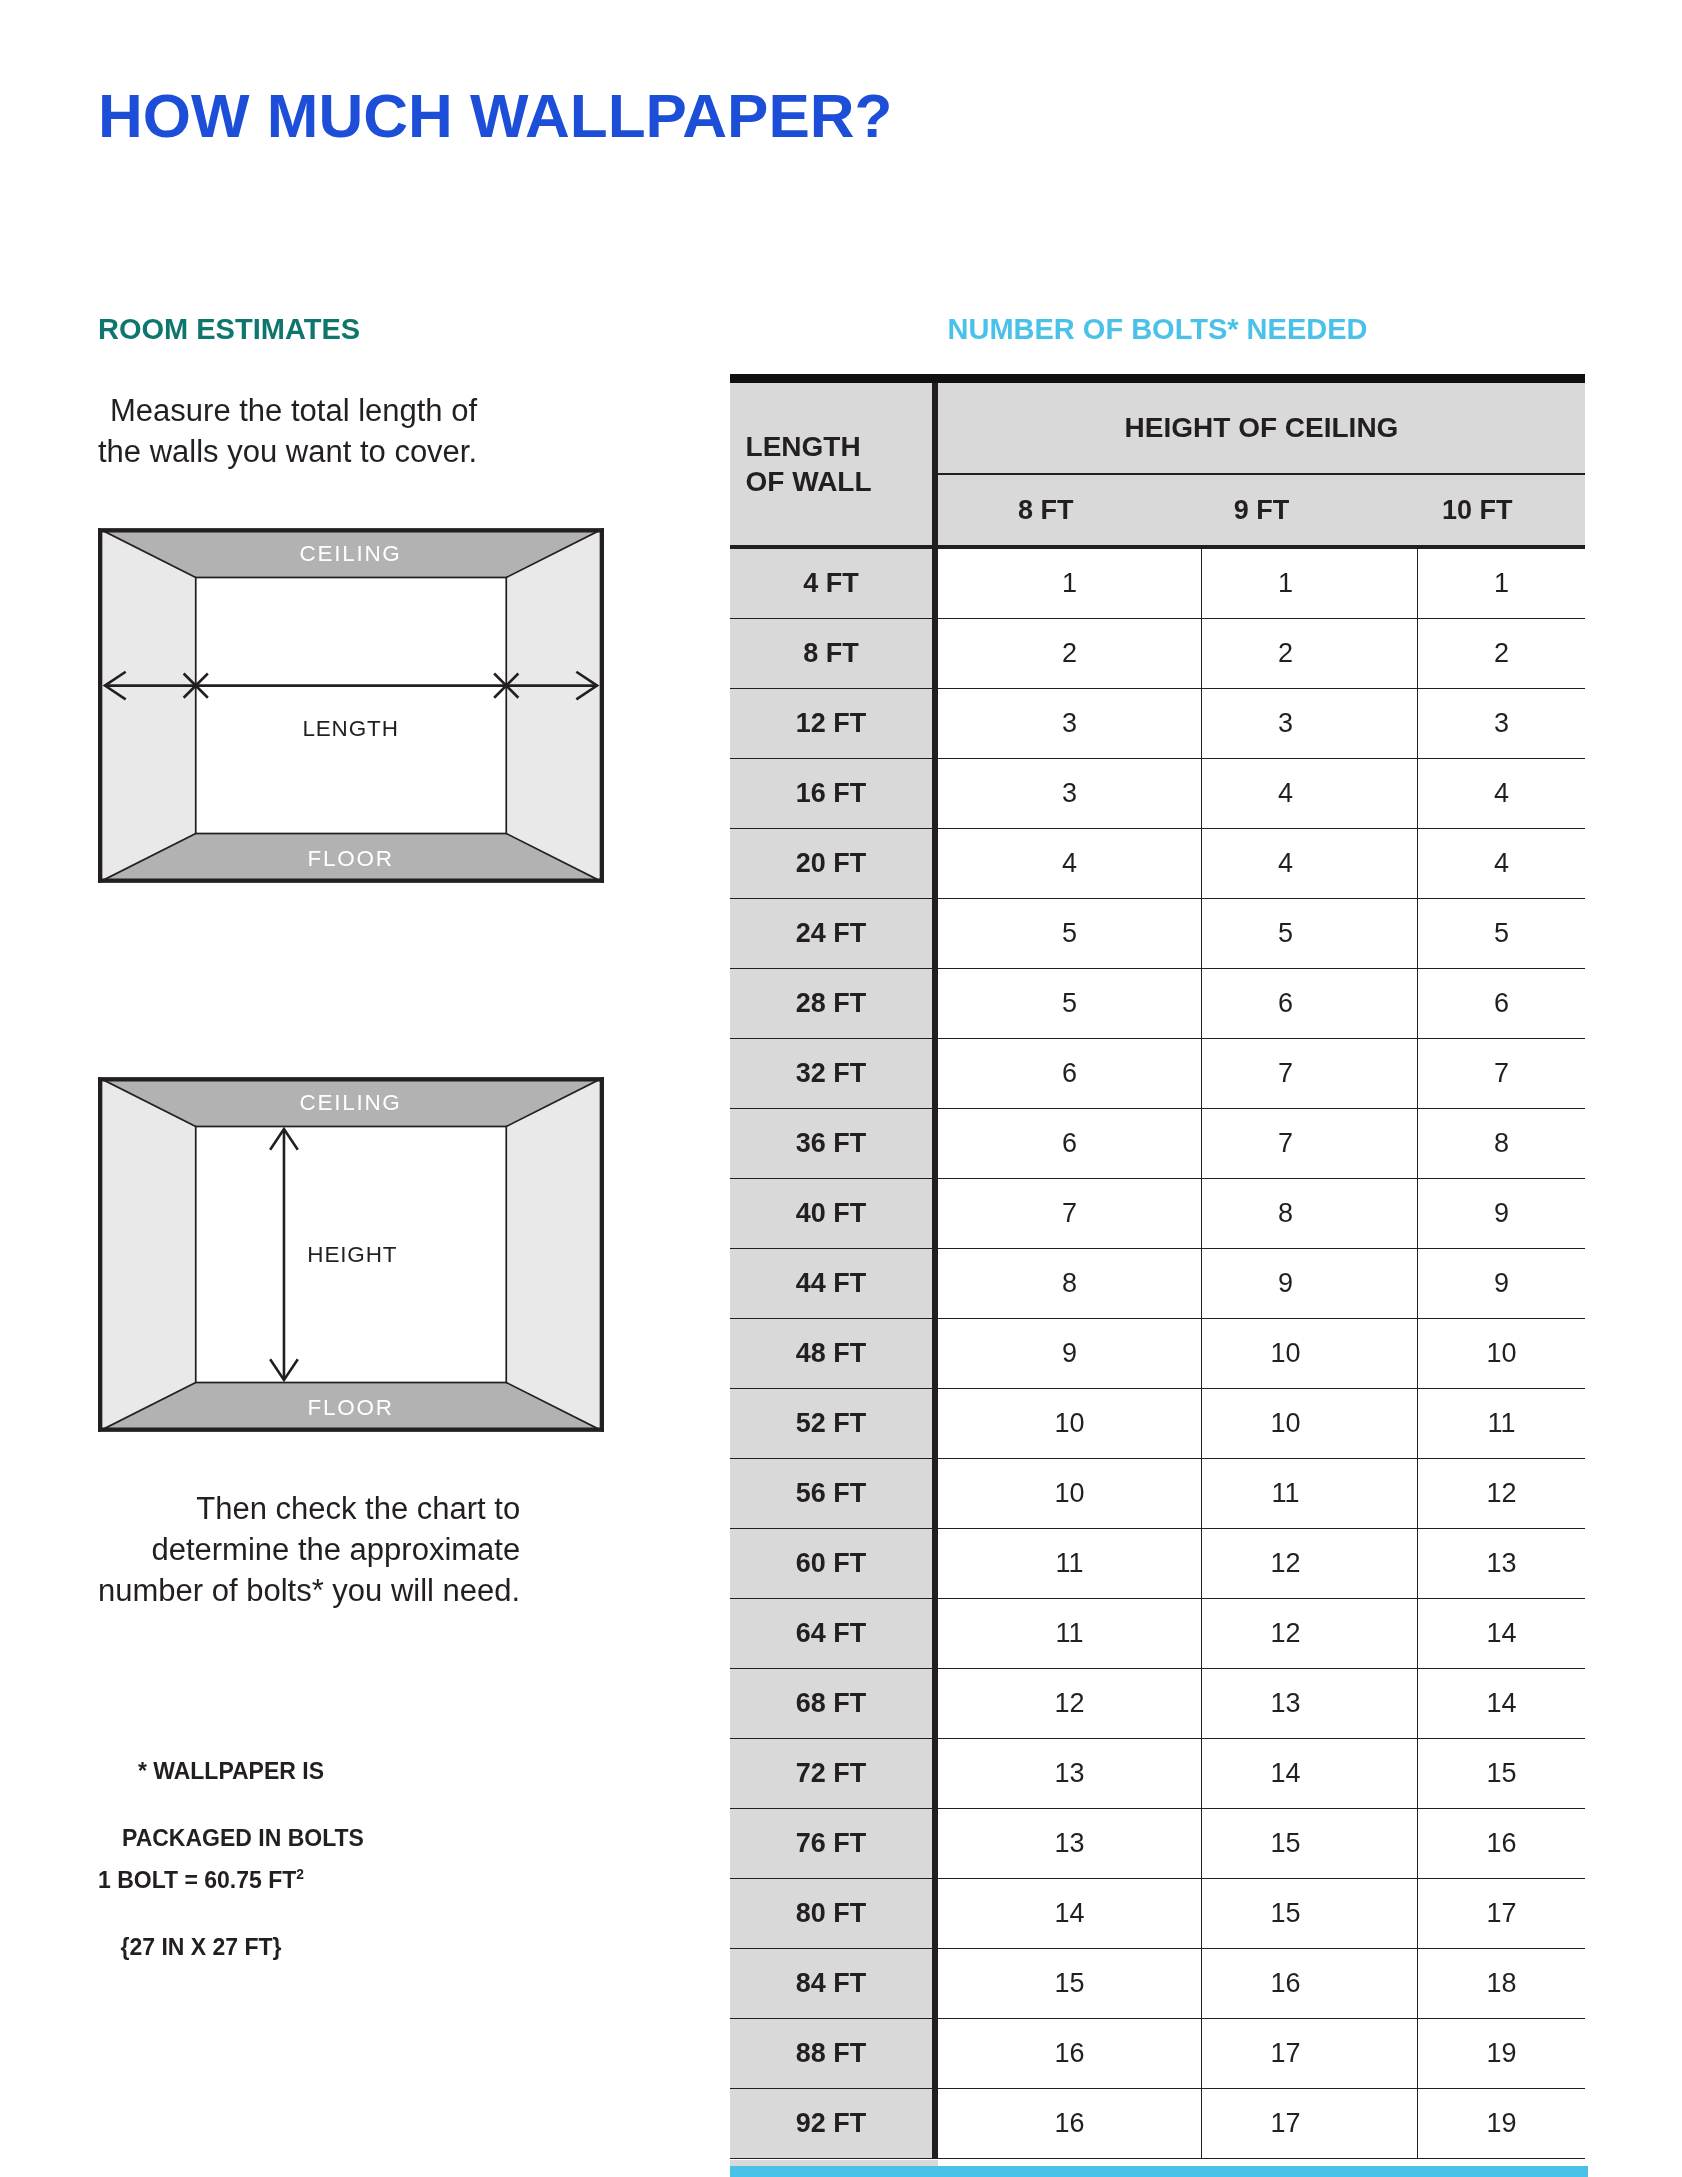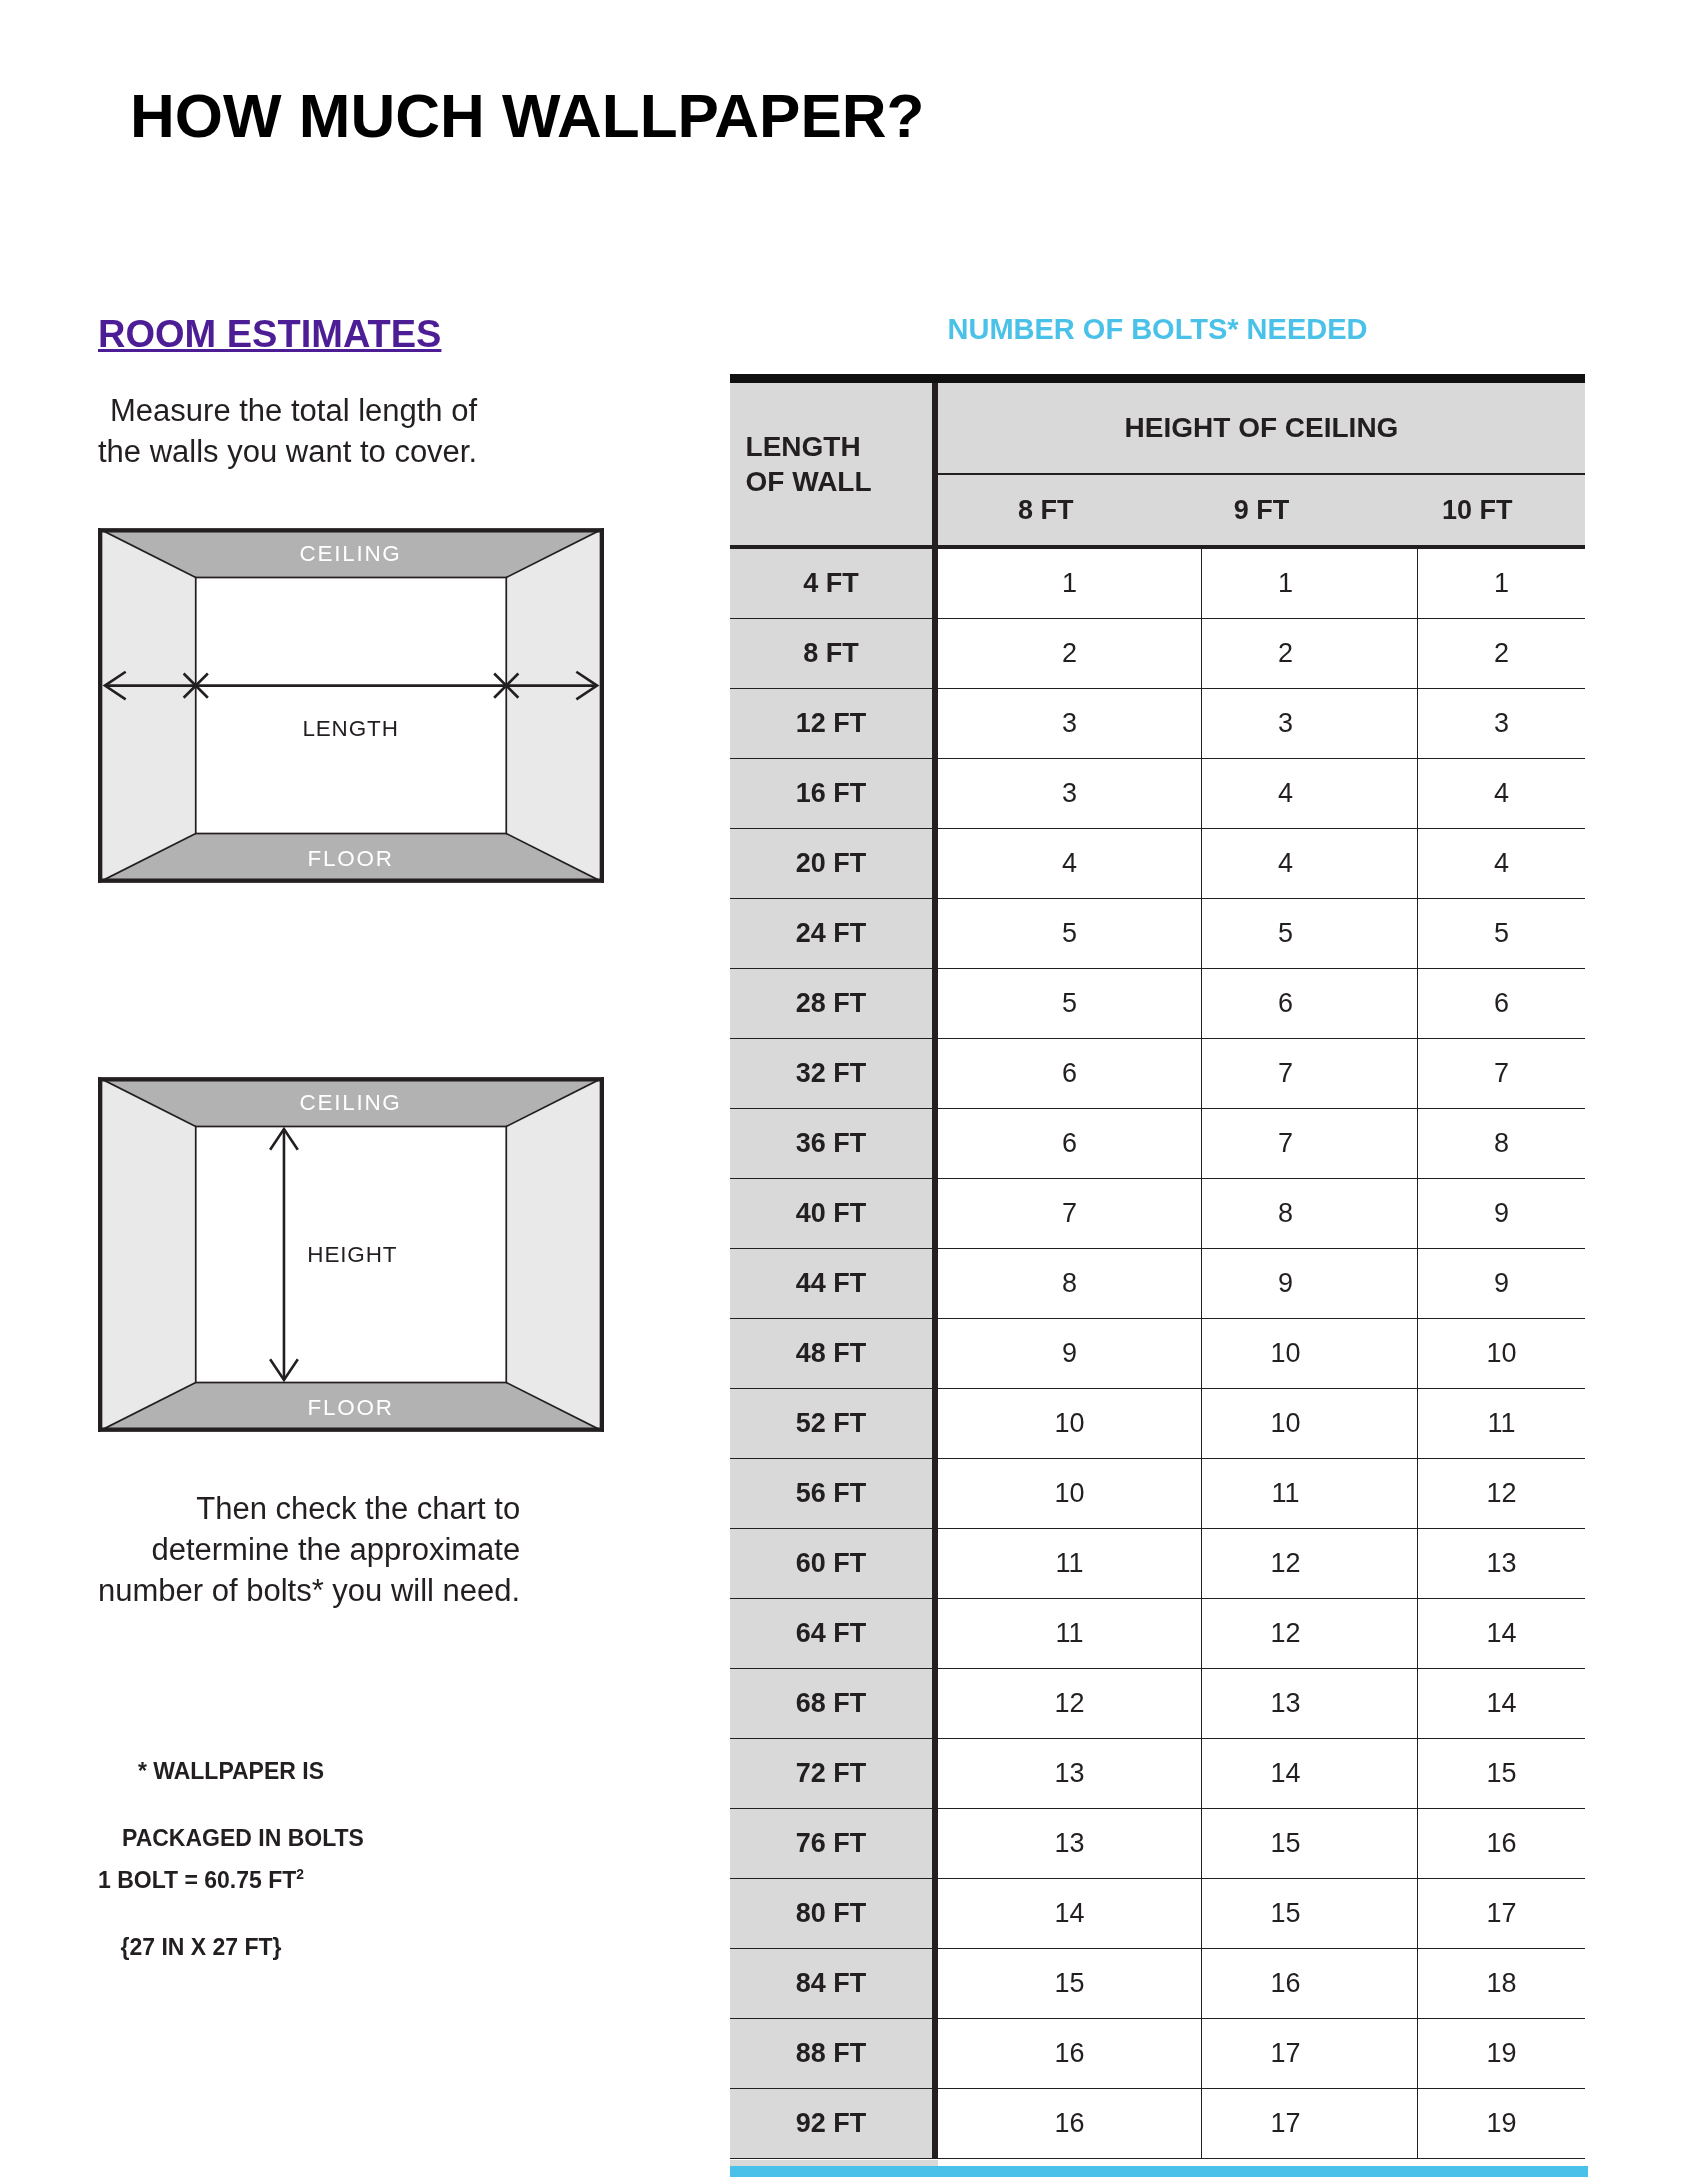--- a/index.html
+++ b/index.html
@@ -8,24 +8,24 @@
     width:1683px;height:2177px;
     background:#ffffff;
     font-family:"Liberation Sans", sans-serif;
     color:#231f20;
     overflow:hidden;
   }
   .abs{position:absolute;}
   .title{
     left:98px;top:80px;
     font-size:62px;font-weight:bold;
-    color:#000000;letter-spacing:0px;margin-left:32px;
+    color:#1d4ed8;letter-spacing:0px;
   }
   .section-heading{
-    font-size:38px;font-weight:bold;color:#4c1d95;text-decoration:underline;
+    font-size:29px;font-weight:bold;color:#0f766e;
   }
   .body-text{
     font-size:31px;line-height:1.32;white-space:pre-line;text-align:right;
   }
   .diagram{width:506px;height:389px;}
   .diagram svg{display:block;}
   .diagram text{font-family:"Liberation Sans", sans-serif;}
   .bold-note{
     font-size:23px;font-weight:bold;line-height:1.45;white-space:pre-line;text-align:center;
   }

